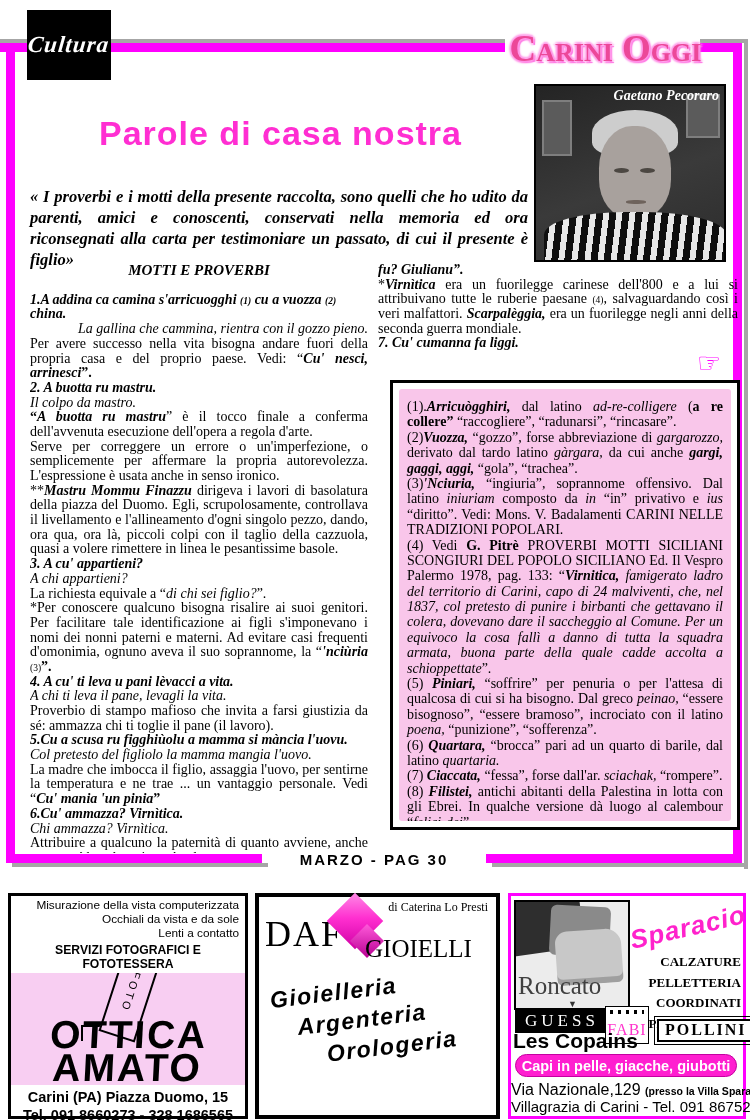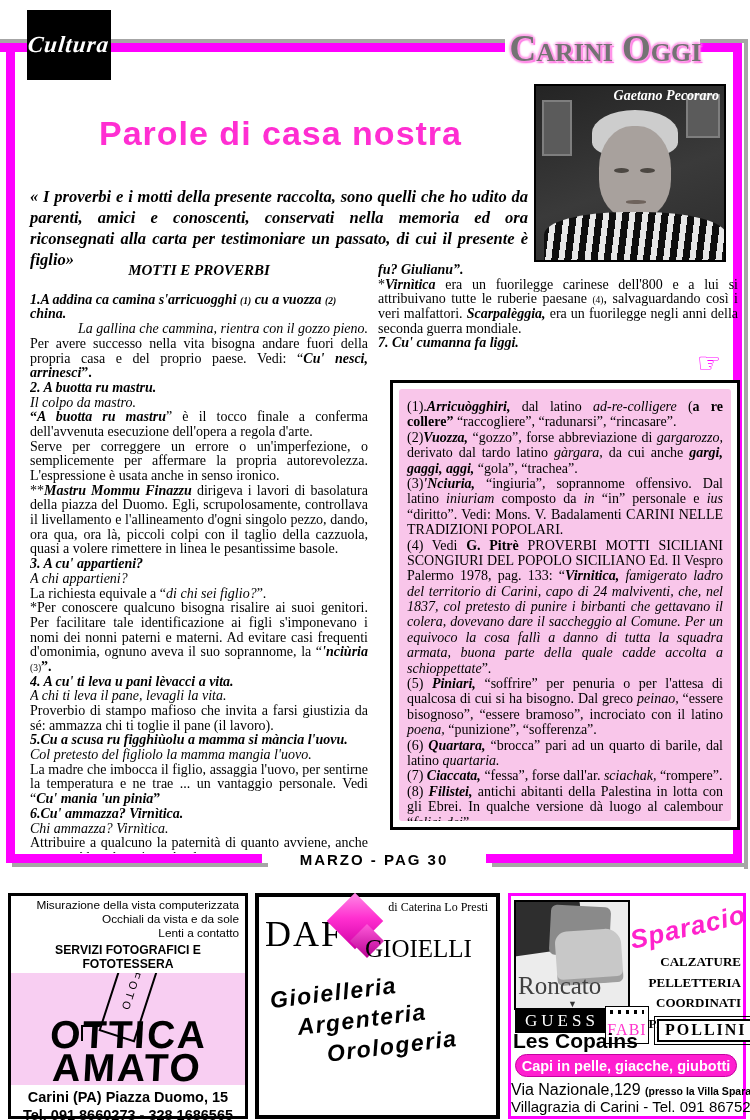--- a/index.html
+++ b/index.html
@@ -27,21 +27,21 @@
   #bar-bottom-right{left:486px;top:854px;width:256px;height:9px;}
   #gray-bottom-right{left:492px;top:863px;width:253px;height:4px;}
   
   #cultura-box{position:absolute;left:27px;top:10px;width:84px;height:70px;background:#000;z-index:5;
     display:flex;align-items:center;justify-content:center;}
   #cultura-box span{color:#fff;font-style:italic;font-weight:bold;font-size:23px;letter-spacing:1px;
     font-family:"Liberation Serif",serif;transform:skewX(-6deg);}
   #masthead{position:absolute;left:500px;top:22px;width:205px;height:52px;display:flex;align-items:center;justify-content:center;}
   #masthead span{
     font-family:"Liberation Serif",serif;font-weight:bold;font-variant:small-caps;font-size:37px;line-height:1;
-    color:#737373;white-space:nowrap;
+    color:#ec4899;white-space:nowrap;
     text-shadow:-2px 0 2px #ff9ae9,2px 0 2px #ff9ae9,0 -2px 2px #ff9ae9,0 2px 2px #ff9ae9,2px 2px 1px #ff5ae0;margin-left:6px;}
   
   #photo{position:absolute;left:534px;top:84px;width:188px;height:174px;border:2px solid #000;
     background:linear-gradient(160deg,#242424 0%,#3a3a3a 55%,#2c2c2c 100%);overflow:hidden;}
   #photo .wallframe{position:absolute;background:#5b5b5b;border:2px solid #7e7e7e;}
   #photo .wf1{left:6px;top:14px;width:26px;height:52px;}
   #photo .wf2{left:150px;top:8px;width:30px;height:40px;}
   #photo .hair{position:absolute;left:56px;top:24px;width:86px;height:46px;background:#cdcdcd;border-radius:50% 50% 30% 30%;}
   #photo .face{position:absolute;left:63px;top:40px;width:72px;height:92px;background:#a8a19d;border-radius:46% 46% 42% 42%;}
   #photo .eye{position:absolute;width:15px;height:5px;background:#4c4742;border-radius:50%;}
@@ -206,21 +206,21 @@
       <p class="p-body"><span>*</span><span class="run-bi">Virnìtica</span><span> era un fuorilegge carinese dell'800 e a lui si attribuivano tutte le ruberie paesane </span><span class="run-sup">(4)</span><span>, salvaguardando così i veri malfattori. </span><span class="run-bi">Scarpalèggia,</span><span> era un fuorilegge negli anni della seconda guerra mondiale.</span></p>
       <p class="p-head"><span class="run-bi">7. Cu' cumanna fa liggi.</span></p>
     </div>
 </div>
 <div id="hand-icon">☞</div>
 
 <div id="note-box">
   <div id="note-panel">
       <p><span>(1).</span><span class="run-bi">Arricuògghiri,</span><span> dal latino </span><span class="run-i">ad-re-colligere</span><span> (</span><span class="run-b">a re collere”</span><span> “raccogliere”, “radunarsi”, “rincasare”.</span></p>
       <p><span>(2)</span><span class="run-bi">Vuozza,</span><span> “gozzo”, forse abbreviazione di </span><span class="run-i">gargarozzo,</span><span> derivato dal tardo latino </span><span class="run-i">gàrgara,</span><span> da cui anche </span><span class="run-bi">gargi, gaggi, aggi,</span><span> “gola”, “trachea”.</span></p>
-      <p><span>(3)</span><span class="run-bi">'Nciuria,</span><span> “ingiuria”, soprannome offensivo. Dal latino </span><span class="run-i">iniuriam</span><span> composto da </span><span class="run-i">in</span><span> “in” personale e </span><span class="run-i">ius</span><span> “diritto”. Vedi: Mons. V. Badalamenti CARINI NELLE TRADIZIONI POPOLARI.</span></p>
+      <p><span>(3)</span><span class="run-bi">'Nciuria,</span><span> “ingiuria”, soprannome offensivo. Dal latino </span><span class="run-i">iniuriam</span><span> composto da </span><span class="run-i">in</span><span> “in” privativo e </span><span class="run-i">ius</span><span> “diritto”. Vedi: Mons. V. Badalamenti CARINI NELLE TRADIZIONI POPOLARI.</span></p>
       <p><span>(4) Vedi </span><span class="run-b">G. Pitrè</span><span> PROVERBI MOTTI SICILIANI SCONGIURI DEL POPOLO SICILIANO Ed. Il Vespro Palermo 1978, pag. 133: “</span><span class="run-bi">Virnitica,</span><span class="run-i"> famigerato ladro del territorio di Carini, capo di 24 malviventi, che, nel 1837, col pretesto di punire i birbanti che gettavano il colera, dovevano dare il saccheggio al Comune. Per un equivoco la cosa fallì a danno di tutta la squadra armata, buona parte della quale cadde accolta a schioppettate</span><span>”.</span></p>
       <p><span>(5) </span><span class="run-bi">Piniari,</span><span> “soffrire” per penuria o per l'attesa di qualcosa di cui si ha bisogno. Dal greco </span><span class="run-i">peinao,</span><span> “essere bisognoso”, “essere bramoso”, incrociato con il latino </span><span class="run-i">poena,</span><span> “punizione”, “sofferenza”.</span></p>
       <p><span>(6) </span><span class="run-bi">Quartara,</span><span> “brocca” pari ad un quarto di barile, dal latino </span><span class="run-i">quartaria.</span></p>
       <p><span>(7) </span><span class="run-bi">Ciaccata,</span><span> “fessa”, forse dall'ar. </span><span class="run-i">sciachak,</span><span> “rompere”.</span></p>
       <p><span>(8) </span><span class="run-bi">Filistei,</span><span> antichi abitanti della Palestina in lotta con gli Ebrei. In qualche versione dà luogo al calembour “</span><span class="run-i">felici-dei</span><span>”.</span></p>
     </div>
 </div>
 
 <div id="footer-label">MARZO - PAG 30</div>
 

